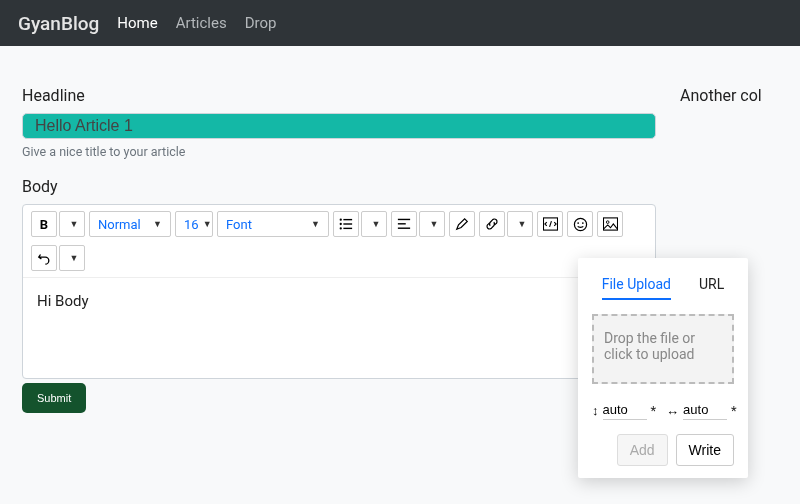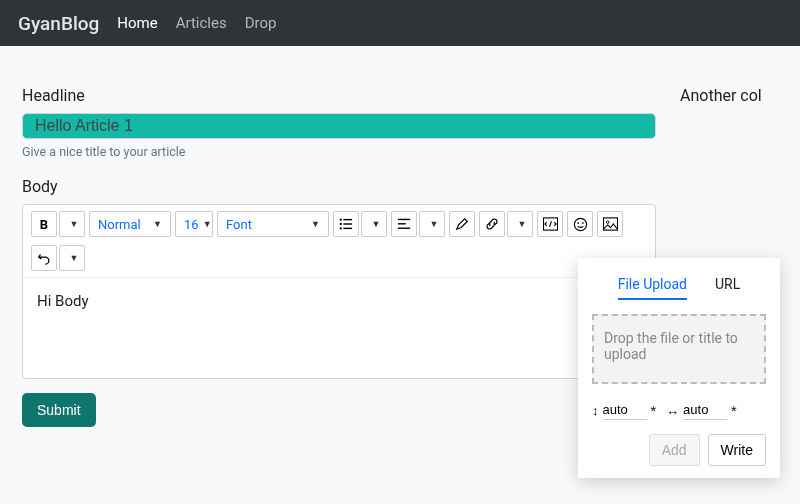--- a/index.html
+++ b/index.html
@@ -16,22 +16,22 @@
 .help { font-size: 12.5px; color: #6c757d; margin-top: 5px; }
 .body-section { margin-top: 18px; }
 .editor { border: 1px solid #ced4da; background: #fff; border-radius: 4px; margin-top: 6px; }
 .toolbar { border-bottom: 1px solid #eee; padding: 6px 8px; display: flex; flex-wrap: wrap; gap: 4px; align-items: center; }
 .tbtn { display: inline-flex; align-items: center; justify-content: center; height: 26px; min-width: 26px; border: 1px solid #ccc; background: #fff; border-radius: 2px; cursor: pointer; font-size: 13px; padding: 0 4px; }
 .tbtn.wide { padding: 0 8px; }
 .tbtn .caret { margin-left: 4px; font-size: 9px; color: #333; }
 .tbtn .blue { color: #0d6efd; }
 .tgroup { display: flex; gap: 2px; }
 .editor-body { padding: 14px; min-height: 100px; font-size: 15px; color: #222; }
-.submit { margin-top: 14px; background: #0f766e; color: #fff; border: none; border-radius: 5px; padding: 9px 15px; font-size: 14px; cursor: pointer; }
-.popover { position: absolute; left: 578px; top: 258px; width: 202px; background: #fff; box-shadow: 0 4px 18px rgba(0,0,0,0.18); border-radius: 2px; padding: 18px 14px 12px 14px; }
+.submit { margin-top: 4px; background: #14532d; color: #fff; border: none; border-radius: 5px; padding: 9px 15px; font-size: 11px; cursor: pointer; }
+.popover { position: absolute; left: 578px; top: 258px; width: 170px; background: #fff; box-shadow: 0 4px 18px rgba(0,0,0,0.18); border-radius: 2px; padding: 18px 14px 12px 14px; }
 .tabs { display: flex; gap: 28px; justify-content: center; margin-bottom: 14px; }
 .tab { font-size: 14px; color: #222; cursor: pointer; padding-bottom: 6px; }
 .tab.active { color: #0d6efd; border-bottom: 2px solid #0d6efd; }
 .dropzone { border: 2px dashed #bbb; background: #f3f3f3; padding: 14px 10px; font-size: 14px; color: #888; min-height: 70px; }
 .dims { display: flex; align-items: center; gap: 4px; margin-top: 16px; font-size: 13px; }
 .dimin { width: 44px; border: none; border-bottom: 1px solid #ccc; font-size: 13px; padding: 2px 0; background: transparent; }
 .ast { color: #222; }
 .actions { display: flex; justify-content: flex-end; gap: 8px; margin-top: 14px; }
 .btn { border: 1px solid #ccc; background: #fff; padding: 7px 12px; font-size: 14px; border-radius: 3px; cursor: pointer; }
 .btn.disabled { color: #aaa; border-color: #ddd; background: #f6f6f6; cursor: default; }
@@ -160,21 +160,21 @@
   <div class="side">
     <div class="label">Another col</div>
   </div>
 </div>
 
 <div class="popover">
   <div class="tabs">
     <span class="tab active">File Upload</span>
     <span class="tab">URL</span>
   </div>
-  <div class="dropzone">Drop the file or title to upload</div>
+  <div class="dropzone">Drop the file or click to upload</div>
   <div class="dims">
     <span>↕</span>
     <input class="dimin" value="auto" style="">
     <span class="ast">*</span>
     <span style="margin-left:6px">↔</span>
     <input class="dimin" value="auto" style="">
     <span class="ast">*</span>
   </div>
   <div class="actions">
     <button class="btn disabled">Add</button>

